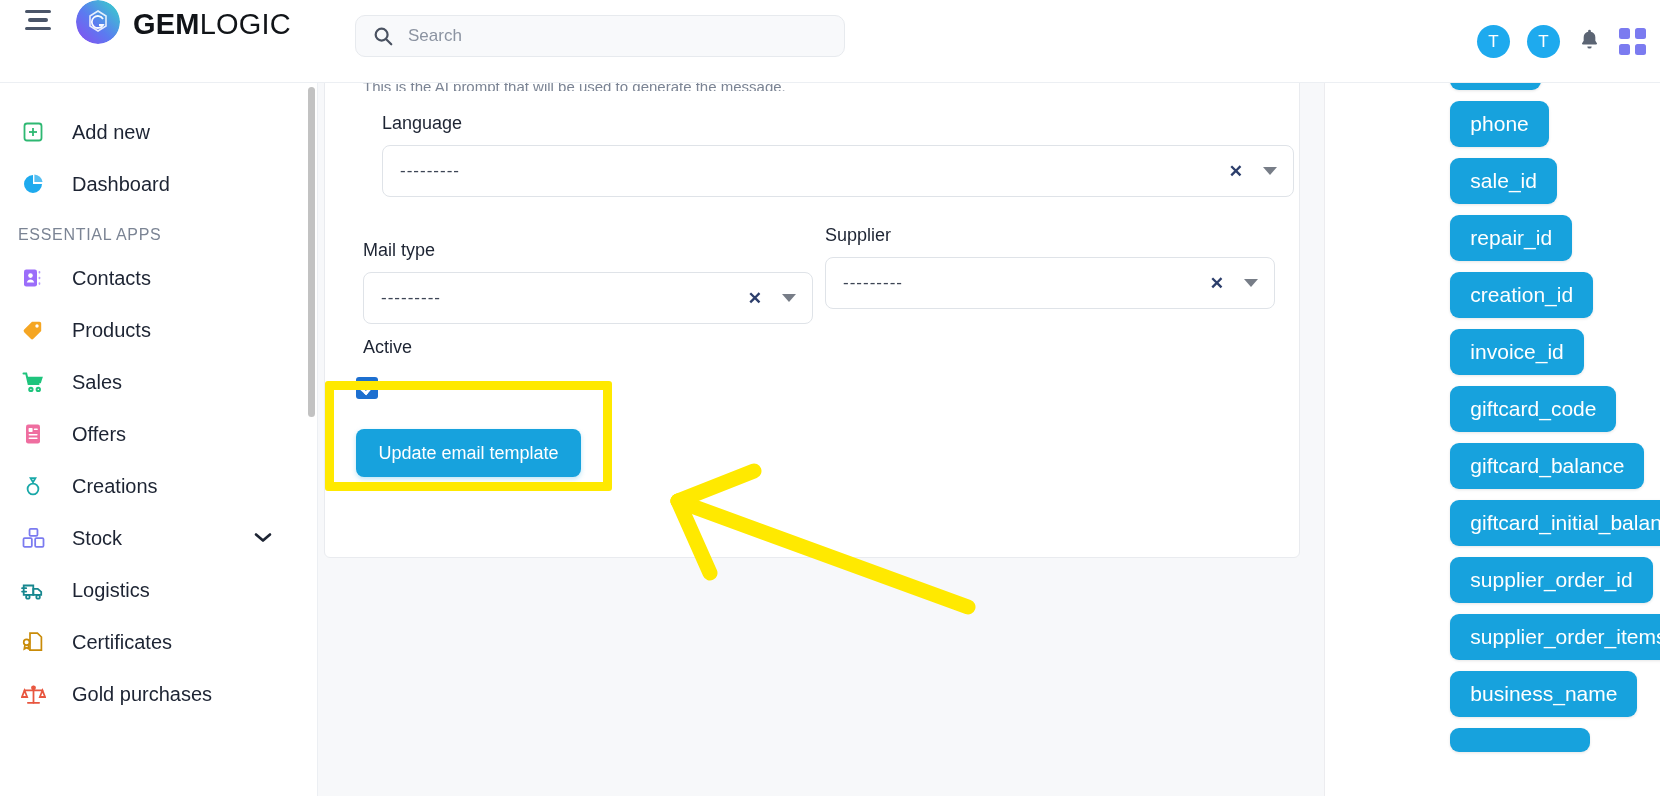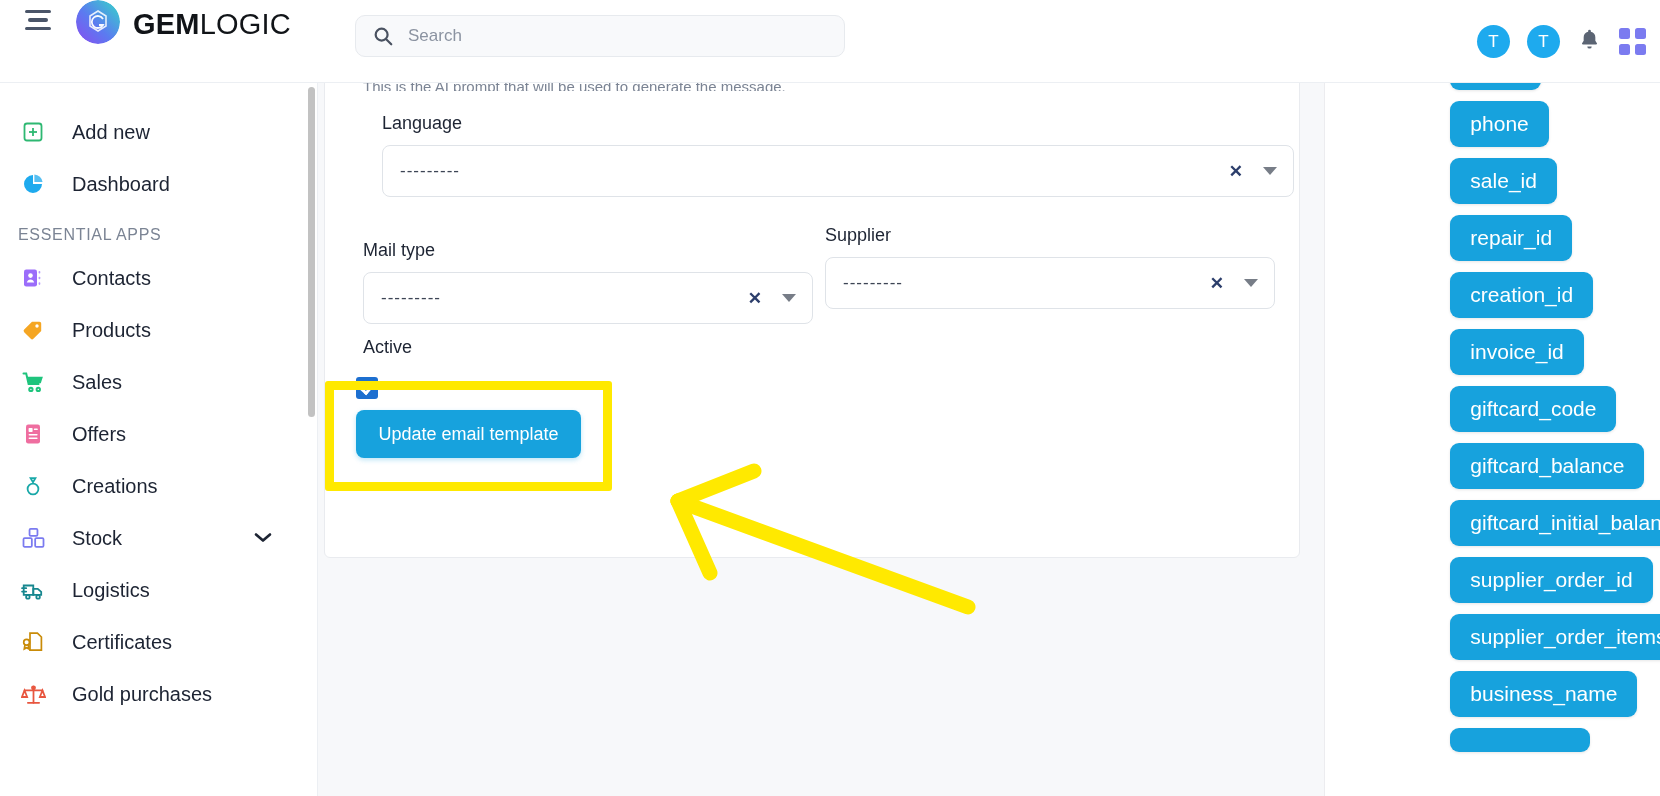--- a/index.html
+++ b/index.html
@@ -407,21 +407,21 @@
       </div>
     </div>
 
     <div style="position:absolute;left:38px;top:262px;">
       <div class="f-label">Active</div>
     </div>
   </div>
 
   <div class="checkbox" style="left:38px;top:294px;"></div>
 
-  <button class="btn-primary" style="left:38px;top:327px;">Update email template</button>
+  <button class="btn-primary" style="left:38px;top:346px;">Update email template</button>
 
   <div class="hl-box" style="left:7px;top:298px;width:287px;height:110px;"></div>
 
   <svg class="anno-arrow" style="left:312px;top:318px;" width="360" height="230" viewBox="0 0 360 230">
     <g stroke="#ffe900" stroke-width="15" stroke-linecap="round" fill="none">
       <line x1="48" y1="100" x2="338" y2="206"></line>
       <line x1="48" y1="100" x2="124" y2="70"></line>
       <line x1="48" y1="100" x2="80" y2="172"></line>
     </g>
   </svg>

